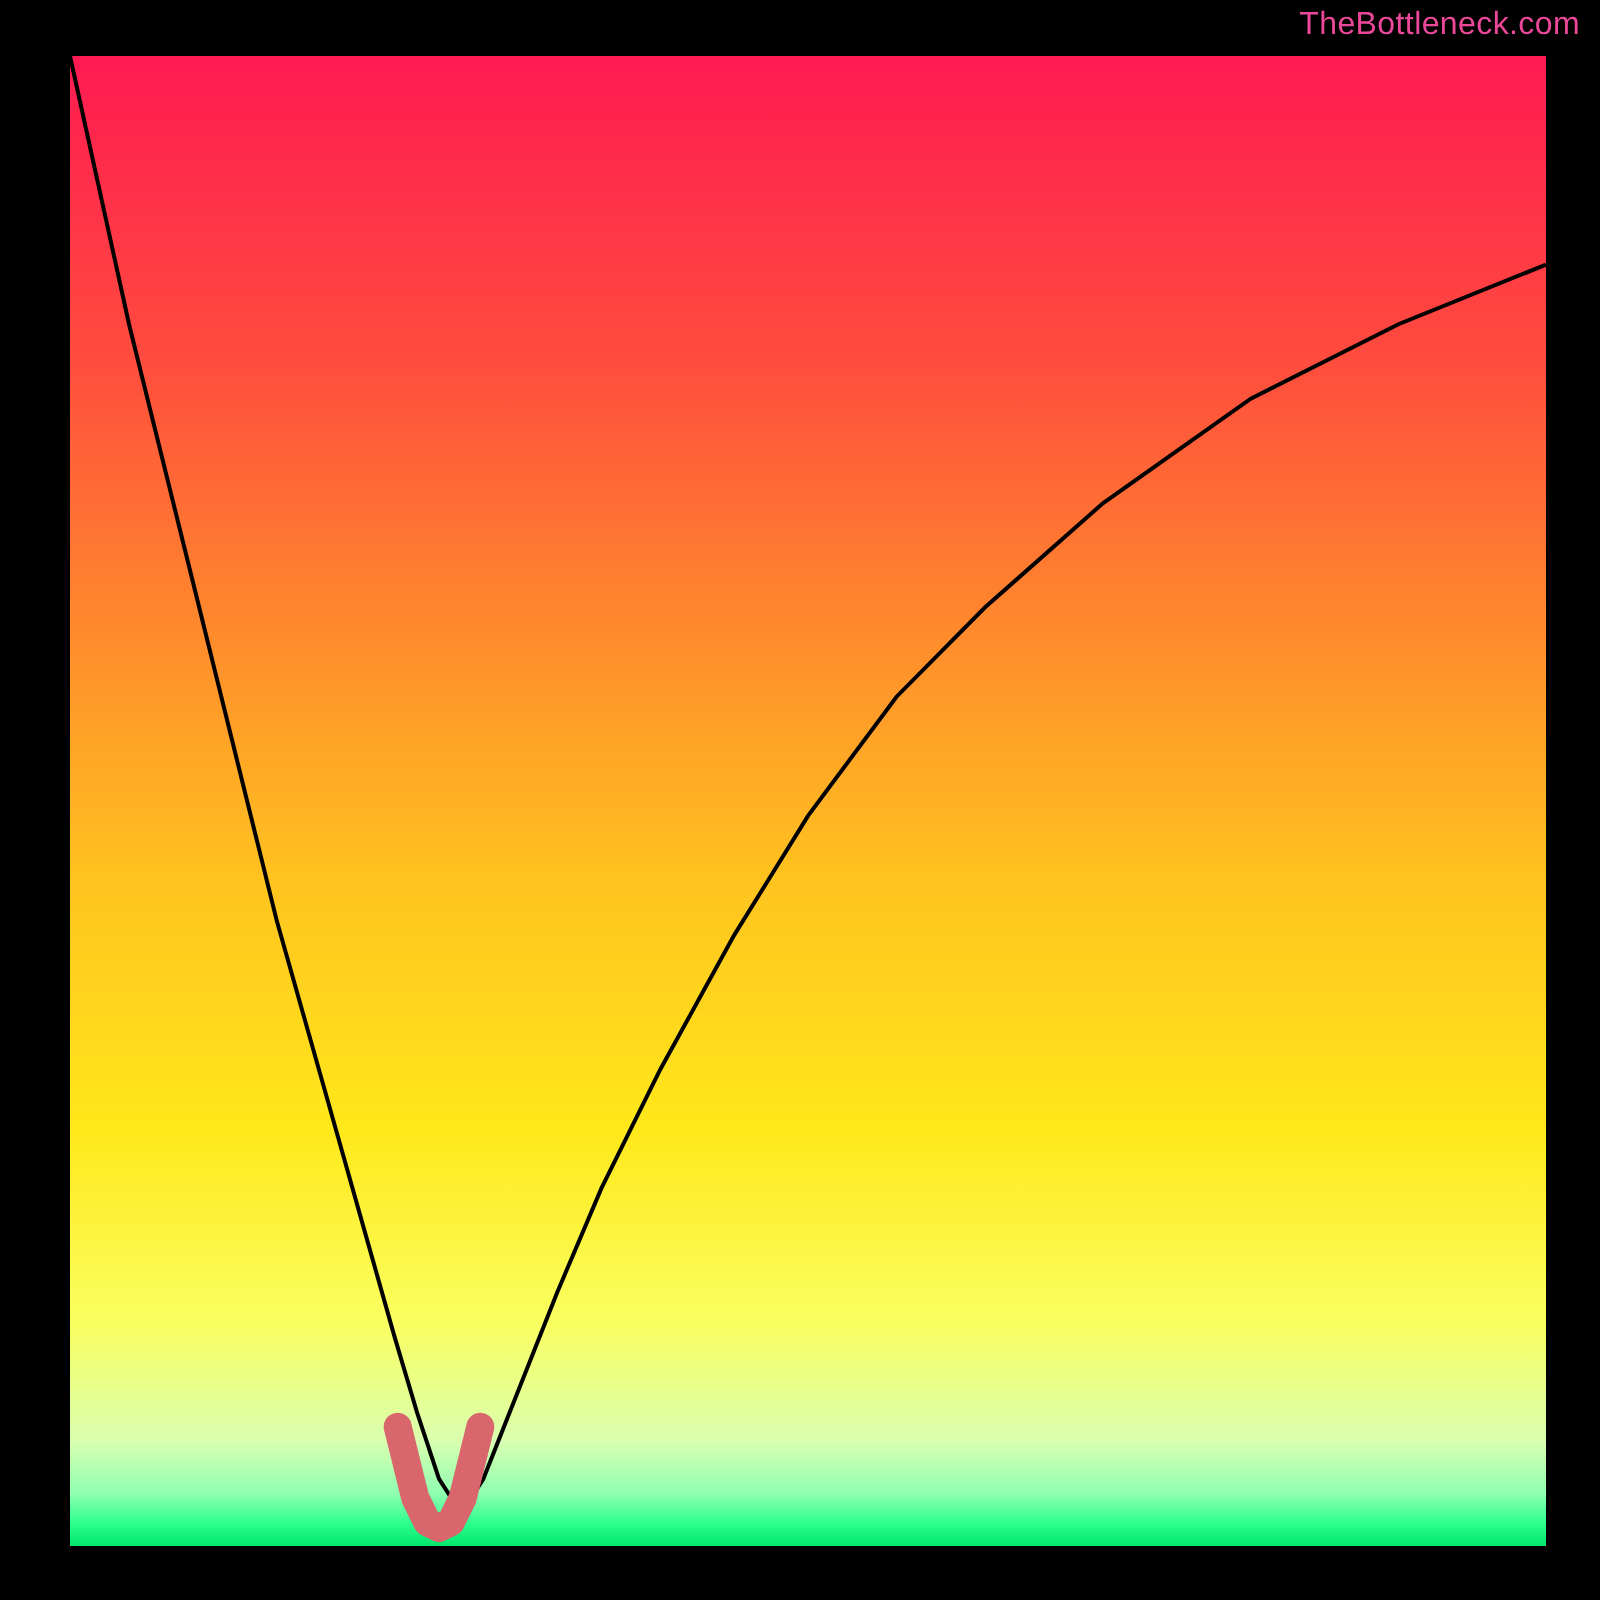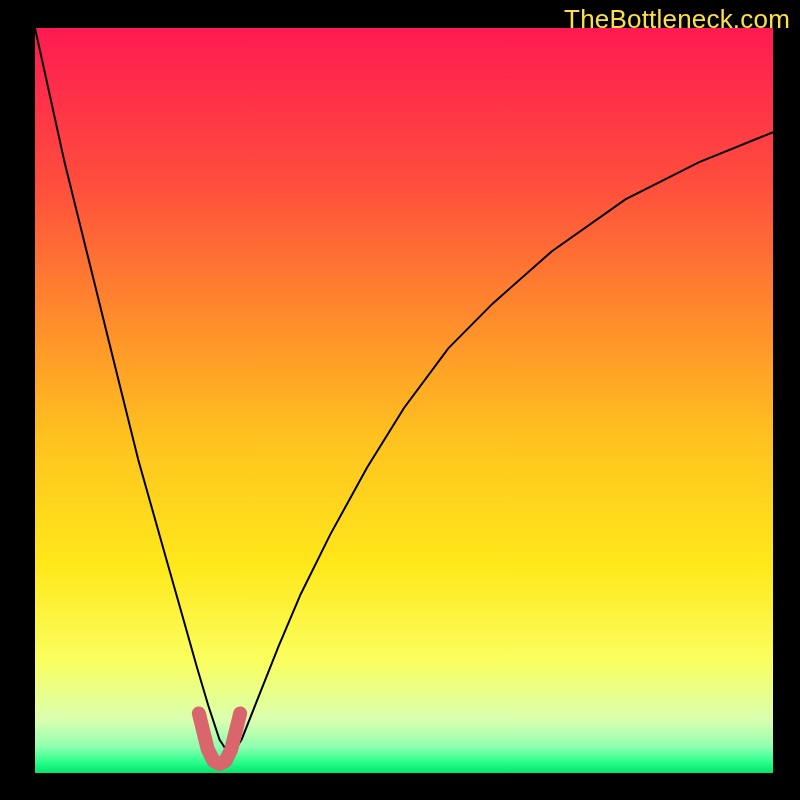--- a/index.html
+++ b/index.html
@@ -16,22 +16,22 @@
     left: 0;
     top: 0;
     width: 800px;
     height: 800px;
     background: #000;
   }
   .watermark {
     position: absolute;
     top: 4px;
     right: 10px;
-    color: #fde047;
-    font-size: 26px;
+    color: #ec4899;
+    font-size: 16px;
     font-weight: 500;
     letter-spacing: 0.2px;
     z-index: 20;
     user-select: none;
   }
   svg {
     position: absolute;
     left: 0;
     top: 0;
   }

